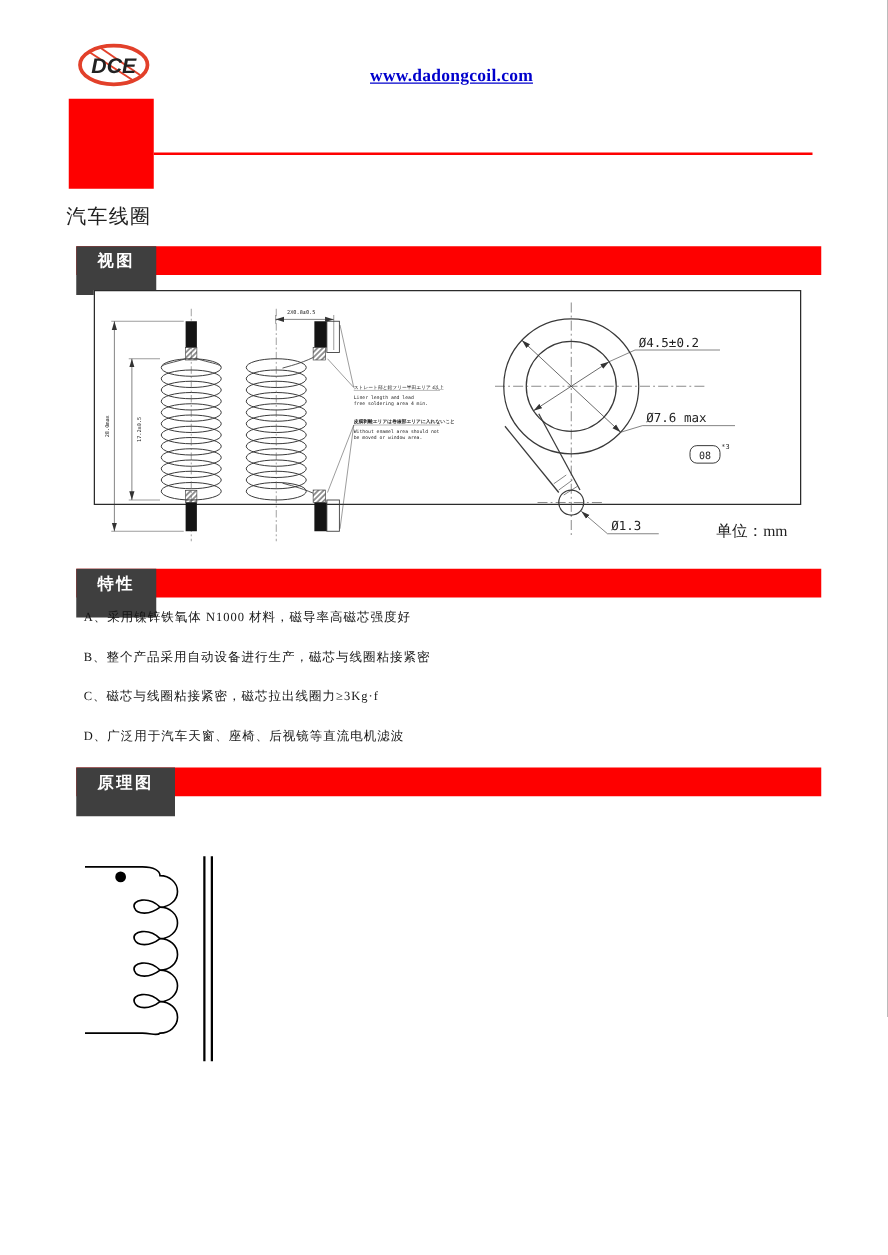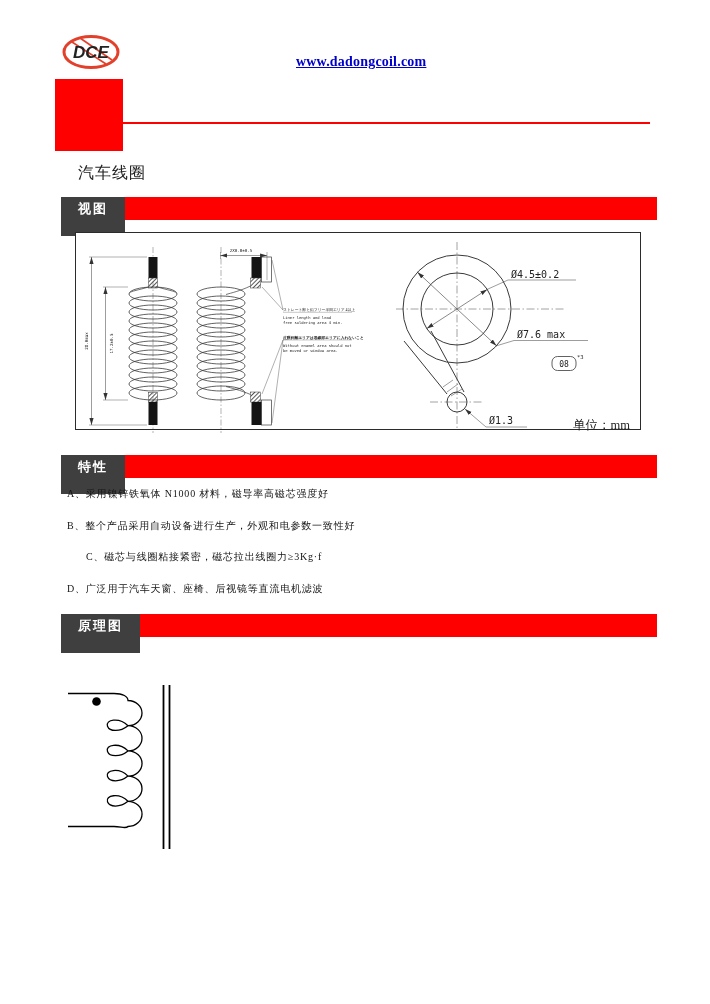--- a/index.html
+++ b/index.html
@@ -12,37 +12,37 @@
                 font-weight:bold;font-size:15px;letter-spacing:1px;color:#222;}
   .website{left:296px;top:54px;font-size:14px;font-weight:bold;color:#0000cc;
            text-decoration:underline;letter-spacing:0.2px;cursor:pointer;}
 
   
   .red-square{left:55px;top:79px;width:68px;height:72px;background:#fe0000;}
   .red-rule{left:123px;top:122px;width:527px;height:2px;background:#fe0000;}
 
   
   .part-number{left:67px;top:139px;font-size:20px;font-weight:bold;letter-spacing:0.3px;color:#000;}
-  .product-name{left:78px;top:163px;font-size:16px;letter-spacing:1px;color:#222;}
+  .product-name{left:53px;top:163px;font-size:16px;letter-spacing:1px;color:#222;}
 
   
   .banner{left:61px;width:596px;height:23px;background:#fe0000;}
   .banner .lbl{display:inline-block;height:39px;line-height:23px;padding:0 17px;
                background:#3f3f3f;color:#ffffff;font-family:"Liberation Sans",sans-serif;
                font-size:13px;font-weight:bold;letter-spacing:2px;}
   .banner.b1{top:197px;} .banner.b2{top:455px;} .banner.b3{top:614px;}
 
   
-  .drawing-box{left:75px;top:232px;width:566px;height:198px;border:1.5px solid #2b2b2b;
+  .drawing-box{left:75px;top:232px;width:566px;height:172px;border:1.5px solid #2b2b2b;
                box-sizing:border-box;background:#fff;}
   .drawing-box svg{position:absolute;left:-1.5px;top:-1.5px;}
 
   
   .feature{left:67px;font-size:10px;letter-spacing:0.8px;color:#151515;white-space:nowrap;}
-  .f0{top:487px;} .f1{top:519px;} .f2{top:550px;margin-left:19px;} .f3{top:582px;}
+  .f0{top:487px;} .f1{top:519px;} .f2{top:550px;} .f3{top:582px;}
 
   svg text{font-family:"DejaVu Sans Mono",monospace;fill:#222;}
   svg .cjk{font-family:"Liberation Serif",serif;}
 </style>
 </head>
 <body>
 
 <div class="page">
 
   <svg class="abs" style="left:60px;top:30px" width="64" height="44" viewBox="0 0 64 44">
@@ -189,21 +189,21 @@
 
       <text class="cjk" x="573" y="429" font-size="12.5" fill="#111">单位：mm</text>
     </svg>
   </div>
 
   <div class="abs banner b2">
     <span class="lbl">特性</span>
   </div>
 
   <div class="abs feature f0">A、采用镍锌铁氧体 N1000 材料，磁导率高磁芯强度好</div>
-  <div class="abs feature f1">B、整个产品采用自动设备进行生产，外观和电参数一致性好</div>
+  <div class="abs feature f1">B、整个产品采用自动设备进行生产，磁芯与线圈粘接紧密</div>
   <div class="abs feature f2">C、磁芯与线圈粘接紧密，磁芯拉出线圈力≥3Kg·f</div>
   <div class="abs feature f3">D、广泛用于汽车天窗、座椅、后视镜等直流电机滤波</div>
 
   <div class="abs banner b3">
     <span class="lbl">原理图</span>
   </div>
 
   <svg class="abs" style="left:55px;top:672px" width="130" height="186" viewBox="55 672 130 186">
     <g stroke="#000" stroke-width="1.3" fill="none">
       <path d="M68 693.5 H114 C123 693.5,128 696.5,128 700.5

